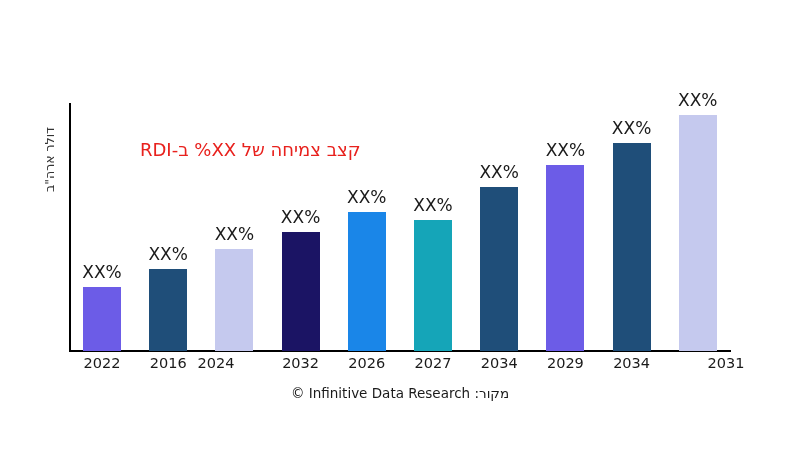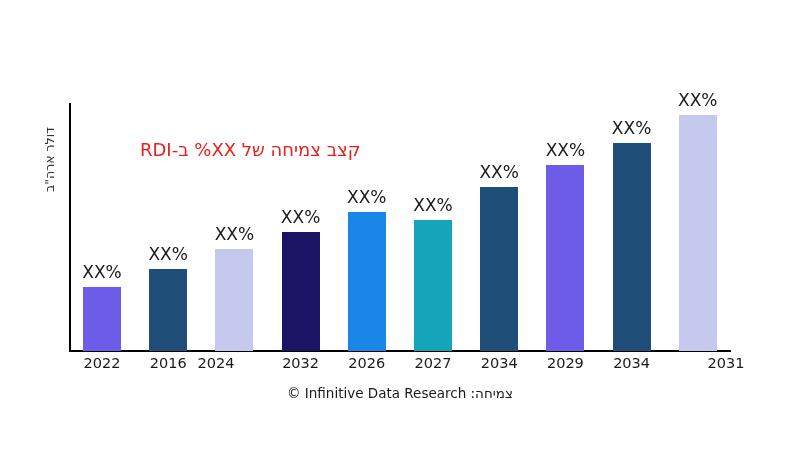--- a/index.html
+++ b/index.html
@@ -216,15 +216,15 @@
       <div class="xtick" style="left: 264.8px;">2026</div>
       <div class="xtick" style="left: 331px;">2027</div>
       <div class="xtick" style="left: 397.2px;">2034</div>
       <div class="xtick" style="left: 463.4px;">2029</div>
       <div class="xtick" style="left: 529.6px;">2034</div>
       <div class="xtick" style="left: 624px;">2031</div>
     </div>
 
   <div class="annotation">קצב צמיחה של XX% ב-IDR</div>
 
-  <div class="chart-source">צמיחה: Infinitive Data Research ©</div>
+  <div class="chart-source">מקור: Infinitive Data Research ©</div>
 
 </div>
 
 </body></html>

